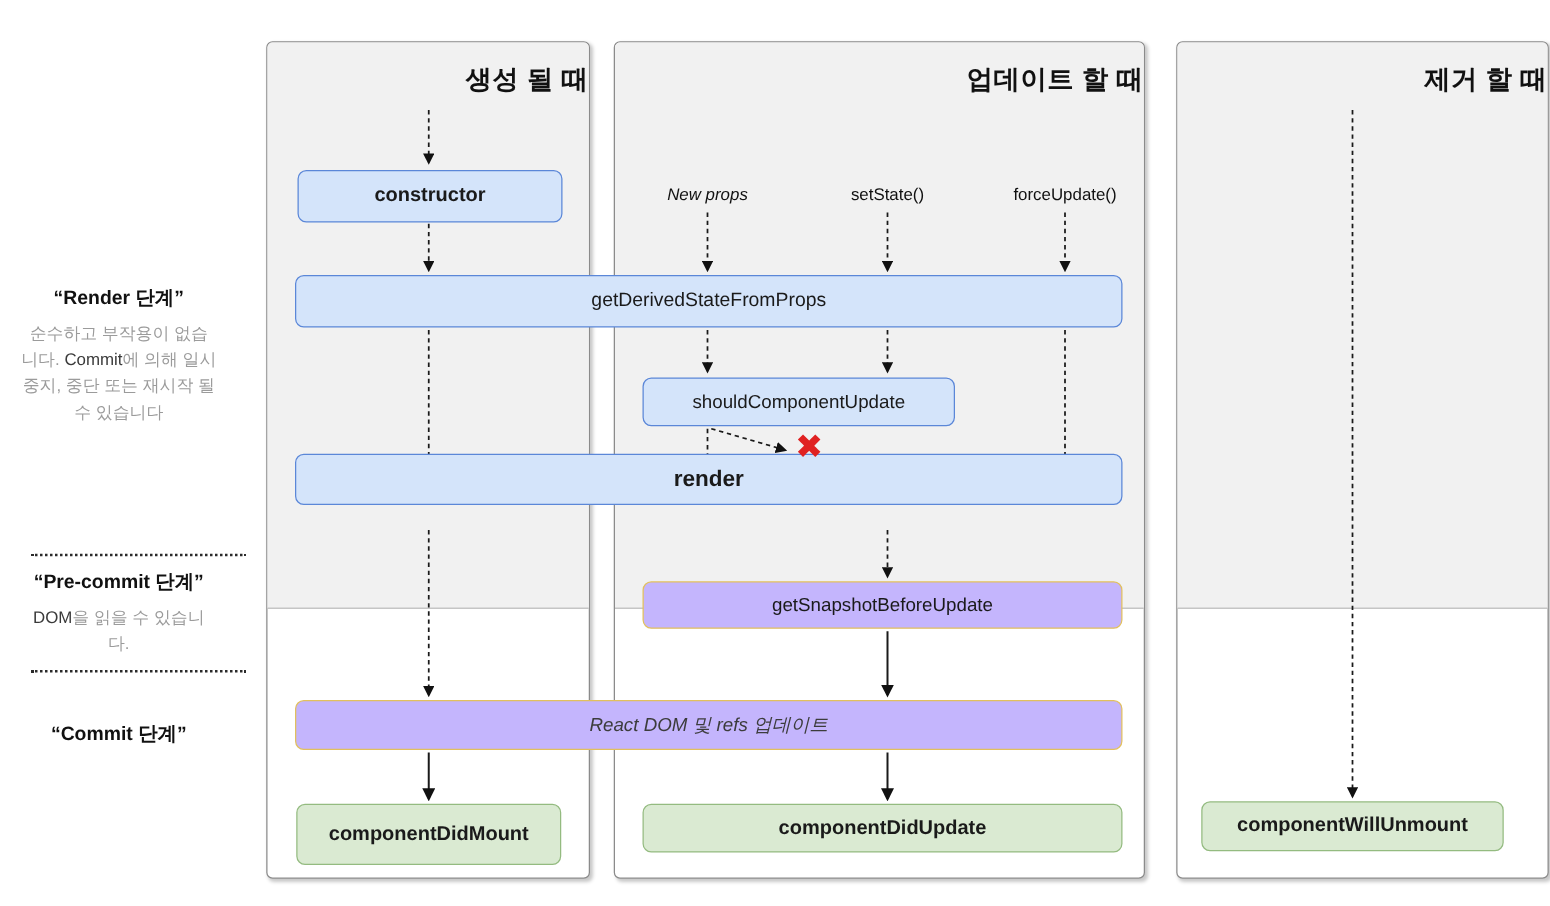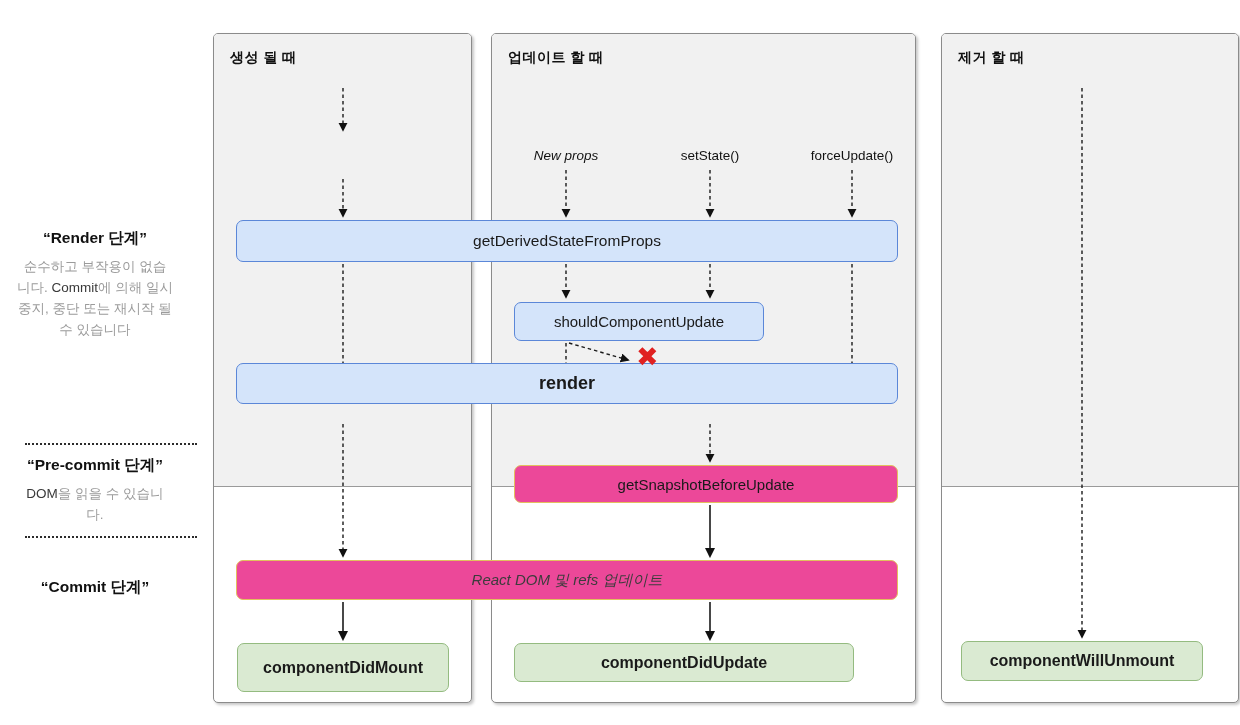--- a/index.html
+++ b/index.html
@@ -4,29 +4,29 @@
 <style>
   html,body{margin:0;padding:0;background:#ffffff;}
   body{font-family:"Liberation Sans","DejaVu Sans",sans-serif;color:#111;}
   #stage{position:relative;width:1240px;height:725px;background:#fff;overflow:hidden;}
 
   
   .panel{position:absolute;top:33px;height:670px;background:#fff;border:1.5px solid #8b8b8b;
          border-radius:5px;box-shadow:2px 2px 3px rgba(0,0,0,.22);box-sizing:border-box;}
   .panel .gray{position:absolute;left:0;top:0;right:0;height:452px;background:#f1f1f1;
                border-bottom:1.5px solid #9a9a9a;border-radius:4px 4px 0 0;}
-  .panel .title{position:absolute;left:16px;right:0;top:15px;text-align:left;
-                font-size:14px;font-weight:600;color:#111;letter-spacing:.5px;}
+  .panel .title{position:absolute;left:4px;right:0;top:15px;text-align:right;
+                font-size:21px;font-weight:600;color:#111;letter-spacing:.5px;}
 
   
   .box{position:absolute;box-sizing:border-box;border-radius:7px;display:flex;
        align-items:center;justify-content:center;font-size:15px;color:#1a1a1a;
        border:1.5px solid;z-index:5;}
   .blue  {background:#d4e4fa;border-color:#5b87d8;}
-  .yellow{background:#ec4899;border-color:#e2c05e;}
+  .yellow{background:#c4b5fd;border-color:#e2c05e;}
   .green {background:#daead2;border-color:#94bb80;}
   .bold{font-weight:bold;font-size:16px;}
   .italic{font-style:italic;color:#3c3c3c;font-size:15px;}
 
   
   .trigger{position:absolute;transform:translateX(-50%);font-size:13.5px;color:#111;
            white-space:nowrap;top:148px;}
   .trigger.it{font-style:italic;}
 
   
@@ -89,27 +89,28 @@
 
     <line x1="710" y1="424" x2="710" y2="461" stroke="#1a1a1a" stroke-width="1.4" stroke-dasharray="3.5 3" marker-end="url(#ah)"></line>
     <line x1="710" y1="505" x2="710" y2="556" stroke="#1a1a1a" stroke-width="1.6" marker-end="url(#ah)"></line>
     <line x1="710" y1="602" x2="710" y2="639" stroke="#1a1a1a" stroke-width="1.6" marker-end="url(#ah)"></line>
 
     <line x1="1082" y1="88" x2="1082" y2="637" stroke="#1a1a1a" stroke-width="1.4" stroke-dasharray="3.5 3" marker-end="url(#ah)"></line>
   </svg>
 
   <div class="redx">✖</div>
 
+  <div class="box blue bold" style="left:238px;top:136px;width:212px;height:42px;">constructor</div>
   <div class="box blue" style="left:236px;top:220px;width:662px;height:42px;font-size:15.5px;">getDerivedStateFromProps</div>
   <div class="box blue" style="left:514px;top:302px;width:250px;height:39px;">shouldComponentUpdate</div>
   <div class="box blue bold" style="left:236px;top:363px;width:662px;height:41px;font-size:18px;">render</div>
   <div class="box yellow" style="left:514px;top:465px;width:384px;height:38px;">getSnapshotBeforeUpdate</div>
   <div class="box yellow italic" style="left:236px;top:560px;width:662px;height:40px;">React DOM 및 refs 업데이트</div>
   <div class="box green bold" style="left:237px;top:643px;width:212px;height:49px;">componentDidMount</div>
-  <div class="box green bold" style="left:514px;top:643px;width:340px;height:39px;">componentDidUpdate</div>
+  <div class="box green bold" style="left:514px;top:643px;width:384px;height:39px;">componentDidUpdate</div>
   <div class="box green bold" style="left:961px;top:641px;width:242px;height:40px;">componentWillUnmount</div>
 
   <div class="side" style="top:228px;">
     <div class="ph-title">“Render 단계”</div>
     <div class="desc">
       <div>순수하고 부작용이 없습</div>
       <div><span>니다. </span><span class="em">Commit</span><span>에 의해 일시</span></div>
       <div>중지, 중단 또는 재시작 될</div>
       <div>수 있습니다</div>
     </div>

